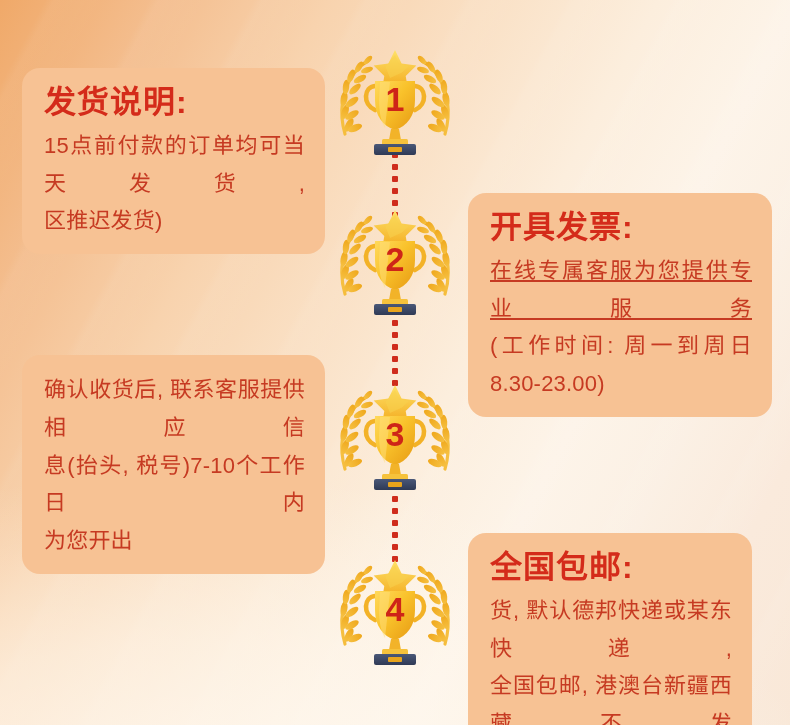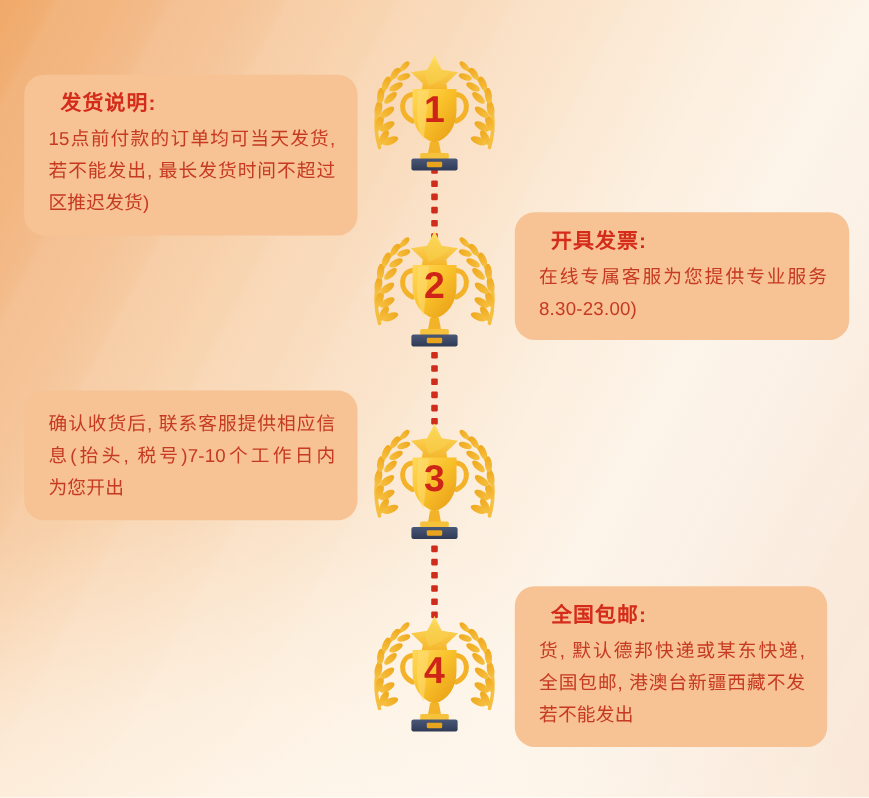--- a/index.html
+++ b/index.html
@@ -62,30 +62,30 @@
   .card {
     position: absolute;
     box-sizing: border-box;
     background: #F7C294;
     border-radius: 18px;
     padding: 16px 20px 14px 22px;
     z-index: 4;
   }
   .card-title {
     color: #D42B1A;
-    font-size: 19px;
+    font-size: 32px;
     font-weight: bold;
     letter-spacing: 1px;
     line-height: 1.15;
-    margin: 0 0 6px 11px;
+    margin: 0 0 6px 0;
     white-space: nowrap;
   }
   .card-body {
     color: #C63A22;
-    font-size: 17px;
+    font-size: 22px;
     line-height: 1.72;
     margin: 0;
     letter-spacing: 0.2px;
   }
   .card-body .just {
     text-align: justify;
     text-align-last: justify;
   }
 
   #card-1 { left: 22px;  top: 68px;  width: 303px; }
@@ -137,29 +137,29 @@
 </style>
 </head>
 <body>
 
 <div class="poster">
 
   <div class="card" id="card-1">
     <h2 class="card-title">发货说明:</h2>
     <p class="card-body">
       <span class="just" style="display: block;">15点前付款的订单均可当天发货,</span>
-      <span class="just" style="display: block;">若不能发出, 最长发货时间不超过</span>
       <span style="display: block;">区推迟发货)</span>
     </p>
   </div>
 
   <div class="card" id="card-2">
     <h2 class="card-title">开具发票:</h2>
     <p class="card-body">
-      <span class="just" style="display: block;">在线专属客服为您提供专业服务</span>
+      <span class="just" style="display: block; text-decoration: underline;">在线专属客服为您提供专业服务</span>
+      <span class="just" style="display: block;">(工作时间: 周一到周日</span>
       <span style="display: block;">8.30-23.00)</span>
     </p>
   </div>
 
   <div class="card" id="card-3">
     <p class="card-body">
       <span class="just" style="display: block;">确认收货后, 联系客服提供相应信</span>
       <span class="just" style="display: block;">息(抬头, 税号)7-10个工作日内</span>
       <span style="display: block;">为您开出</span>
     </p>

